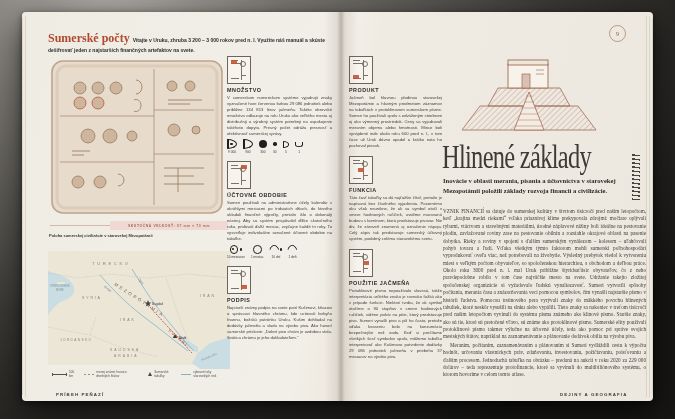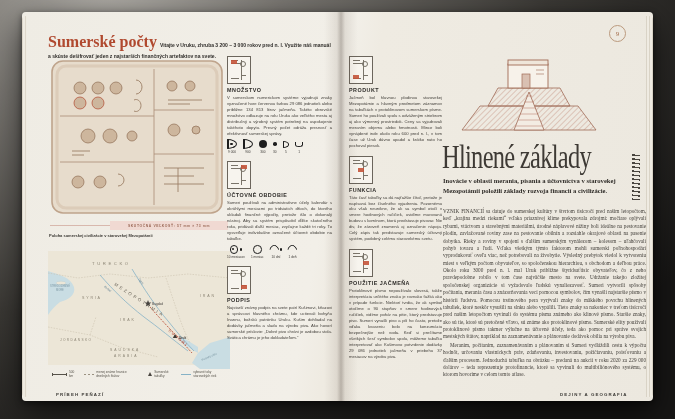--- a/index.html
+++ b/index.html
@@ -15,21 +15,21 @@
         background:repeating-linear-gradient(90deg,#d9d3c6 0 1px,#efebe2 1px 3px);}
   .edge-l{position:absolute;left:0;top:4px;bottom:4px;width:5px;border-radius:4px 0 0 4px;
         background:repeating-linear-gradient(90deg,#ddd7ca 0 1px,#efebe2 1px 3px);}
   .fore-edge-marks{position:absolute;right:13px;top:142px;width:8px;height:46px;opacity:.85;
         background:repeating-linear-gradient(5deg,#2c2822 0 1.6px,transparent 1.6px 4px);}
   
   .tiny{font-size:4.2px;line-height:1.42;color:#45423d;text-align:justify;}
   .h-sec{font-size:5.4px;font-weight:bold;letter-spacing:.5px;color:#2e2c29;margin:3px 0 2px 0;}
   
   .lp-header{position:absolute;left:26px;top:18px;width:286px;font-size:5px;line-height:1.45;color:#2f2d2a;font-weight:bold;}
-  .lp-title{font-family:"Liberation Serif",serif;font-weight:bold;font-size:16px;color:#b0492f;margin-right:3px;}
+  .lp-title{font-family:"Liberation Serif",serif;font-weight:bold;font-size:12px;color:#b0492f;margin-right:3px;}
   .tablet-wrap{position:absolute;left:26px;top:44px;width:178px;height:162px;}
   .size-band{position:absolute;left:88px;top:209px;width:118px;height:9px;background:#f0d9d2;
              display:flex;align-items:center;justify-content:center;}
   .size-band:before{content:"";position:absolute;left:-60px;top:4px;width:60px;height:1px;background:#d8b8ad;}
   .size-band span{font-size:3.4px;letter-spacing:.6px;color:#9c6a58;font-weight:bold;}
   .map-caption{position:absolute;left:27px;top:221px;width:110px;font-size:4px;font-weight:bold;line-height:1.4;color:#3a3833;}
   .map-wrap{position:absolute;left:26px;top:233px;width:182px;height:126px;}
   .map-legend{position:absolute;left:30px;top:358px;width:176px;display:flex;gap:7px;font-size:3.2px;color:#56524a;}
   .leg-item{display:flex;align-items:center;gap:2px;}
   .leg-scale{width:16px;height:3px;border-left:1px solid #56524a;border-right:1px solid #56524a;position:relative;}

